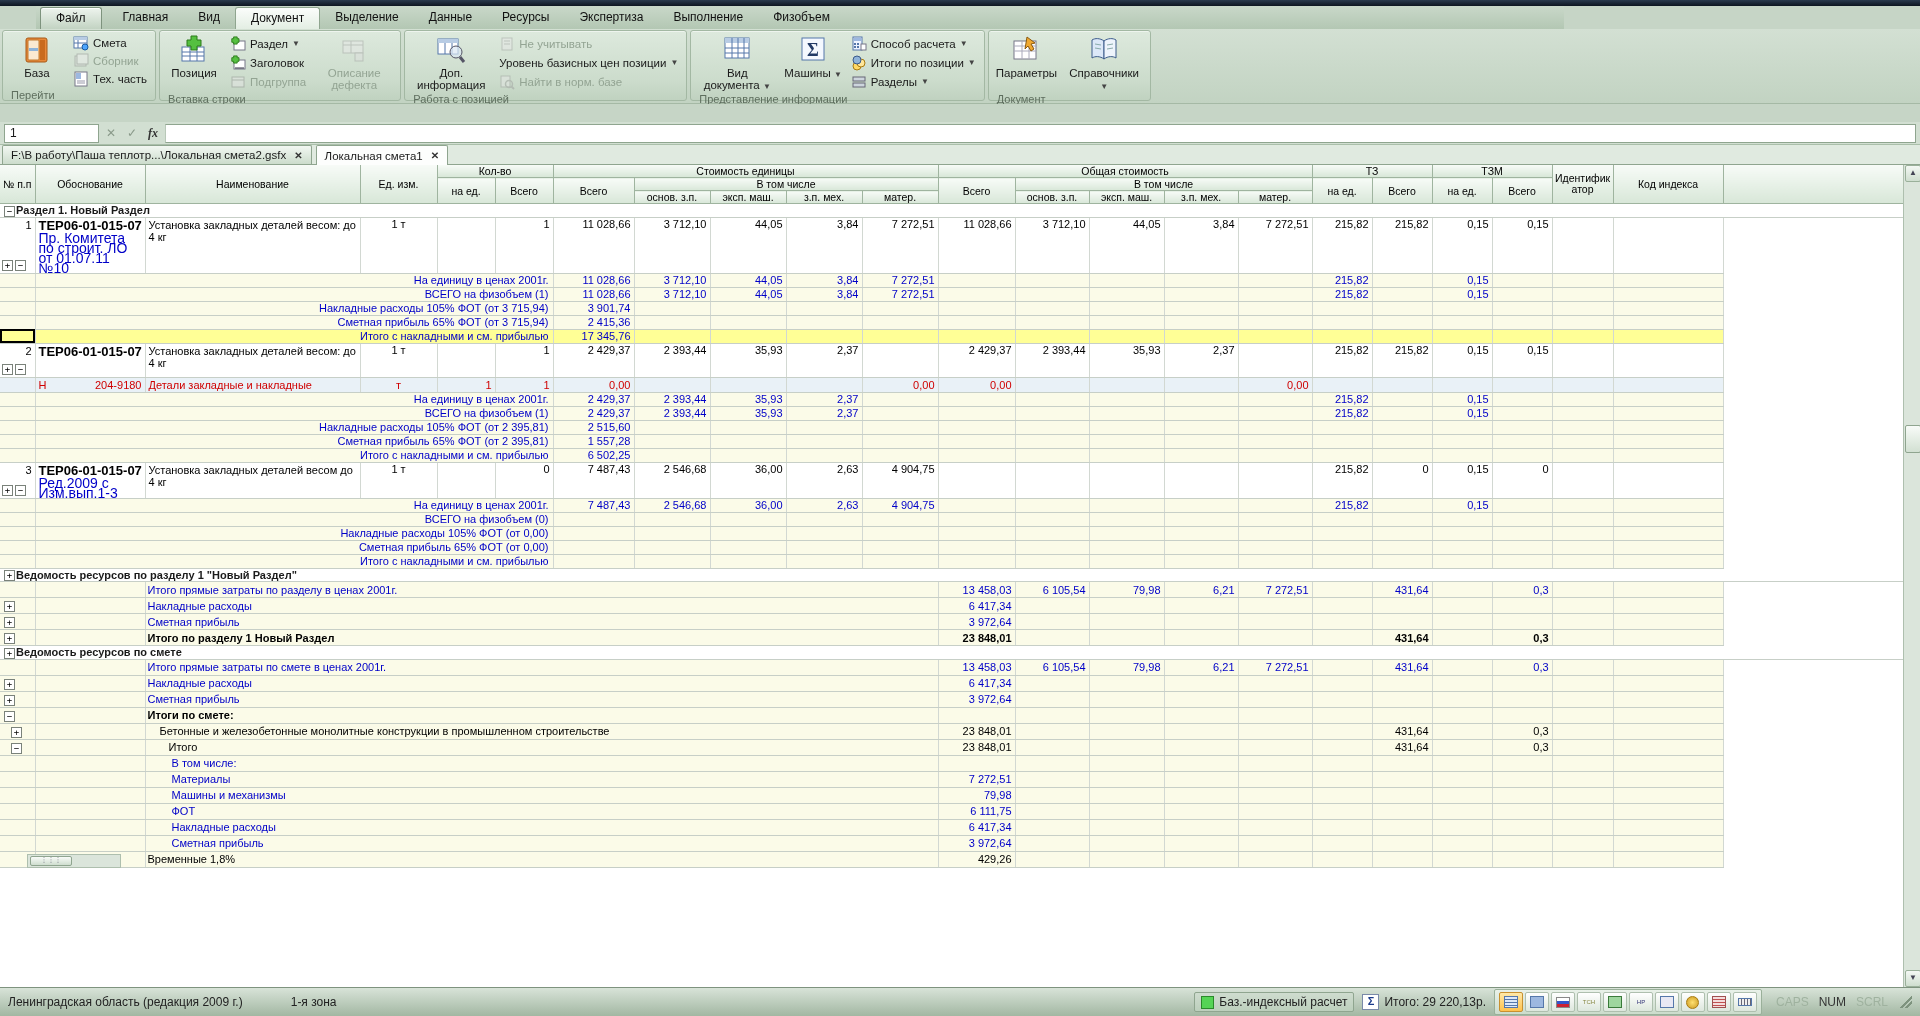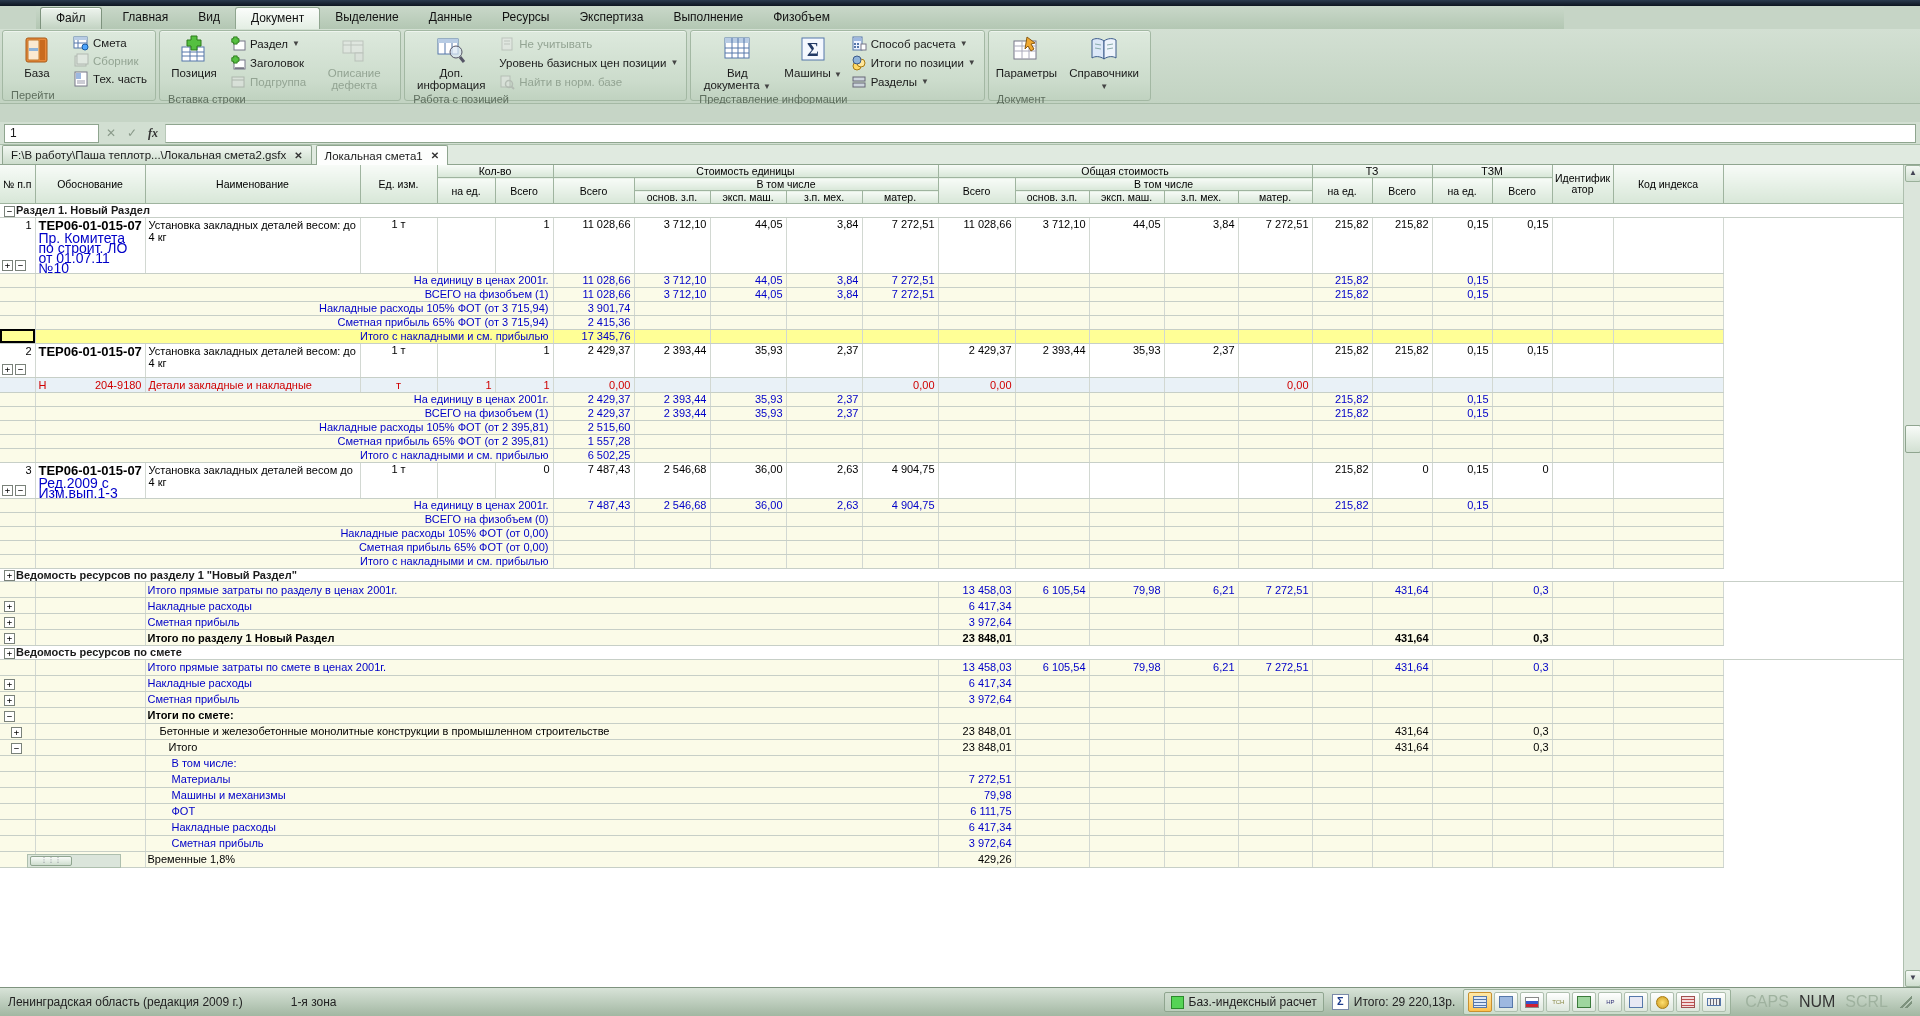--- a/index.html
+++ b/index.html
@@ -105,21 +105,21 @@
   #tray{display:flex;gap:2px;background:linear-gradient(#e9f1e9,#ccdccc);border:1px solid #9ab09a;
         padding:2px 4px;border-radius:2px;}
   .ticon{width:22px;height:18px;border:1px solid #aebfae;background:linear-gradient(#ffffff,#dde7dd);
          display:flex;align-items:center;justify-content:center;border-radius:2px;}
   .ticon.on{background:linear-gradient(#ffe9a8,#ffc24d);border-color:#c89030;}
   .tg{width:12px;height:10px;border:1px solid #5577aa;
       background:repeating-linear-gradient(#dce8f8 0 2px,#5577aa 2px 3px);}
   .tflag{width:12px;height:9px;border:1px solid #888;
          background:linear-gradient(#fff 0 3px,#3355cc 3px 6px,#cc2233 6px 9px);}
   .tcoin{width:11px;height:11px;border-radius:50%;background:radial-gradient(#ffe070,#cc9a20);border:1px solid #a87a10;}
-  .keys{display:flex;gap:10px;margin-left:6px;font-size:16px;justify-content:center;}
+  .keys{display:flex;gap:10px;margin-left:6px;font-size:12px;justify-content:center;}
   .kdim{color:#9fb29f;}
   .kon{color:#333;}
   #grip{width:12px;height:12px;margin-left:4px;
         background:linear-gradient(135deg,transparent 50%,#7e937e 50%,#7e937e 60%,transparent 60%,transparent 70%,#7e937e 70%,#7e937e 80%,transparent 80%);}
 </style>
 </head>
 <body>
 
 <div id="titlestrip" class="abs"></div>
 

